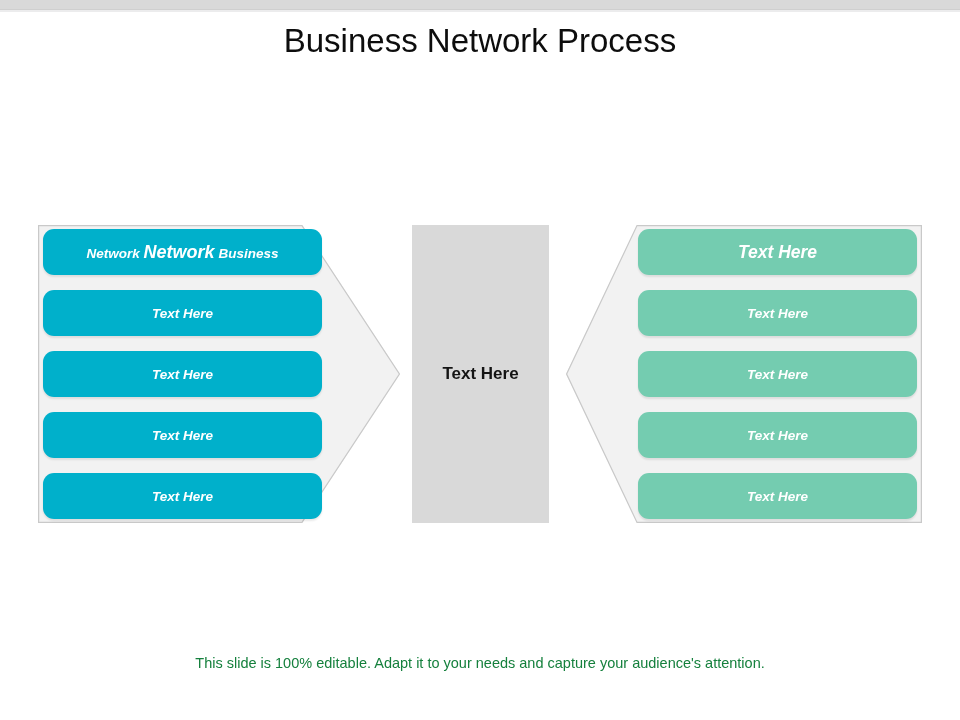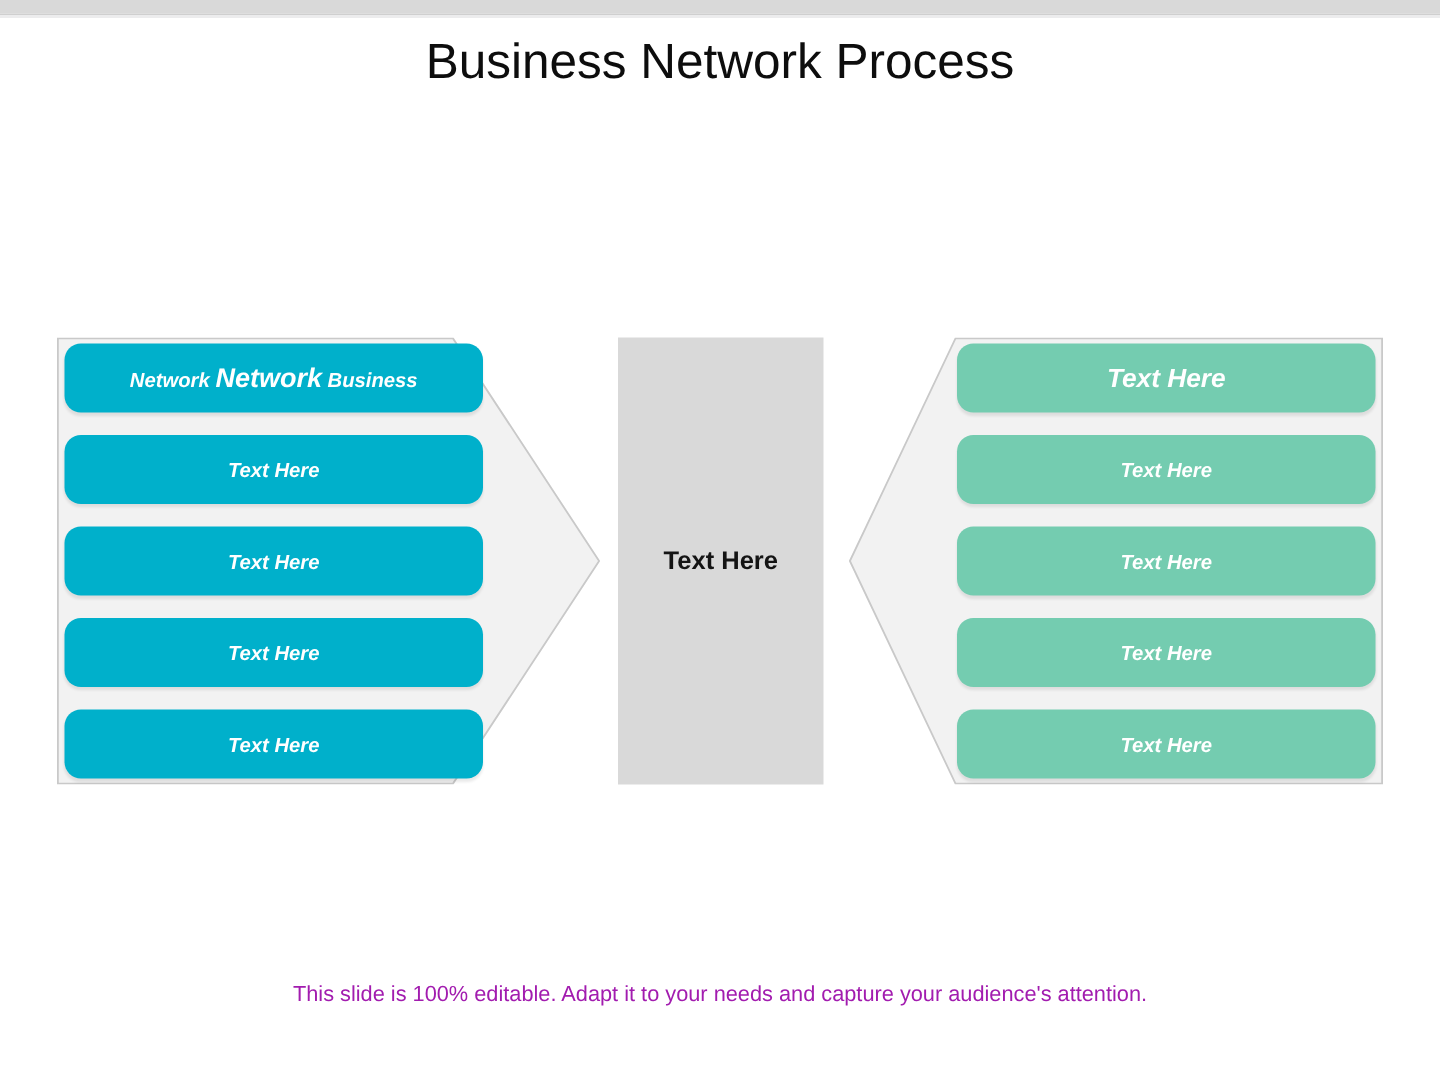--- a/index.html
+++ b/index.html
@@ -150,21 +150,21 @@
   .pill-compose .seg-lg  { font-size: 18px; }
 
   
   .footer-note {
     position: absolute;
     left: 0;
     top: 655px;
     width: 960px;
     text-align: center;
     font-size: 14.5px;
-    color: #a21caf;
+    color: #15803d;
     white-space: nowrap;
   }
 </style>
 </head>
 <body>
 
 <div class="top-bar"></div>
 <div class="top-bar-divider"></div>
 
 <div class="slide-title">Business Network Process</div>

